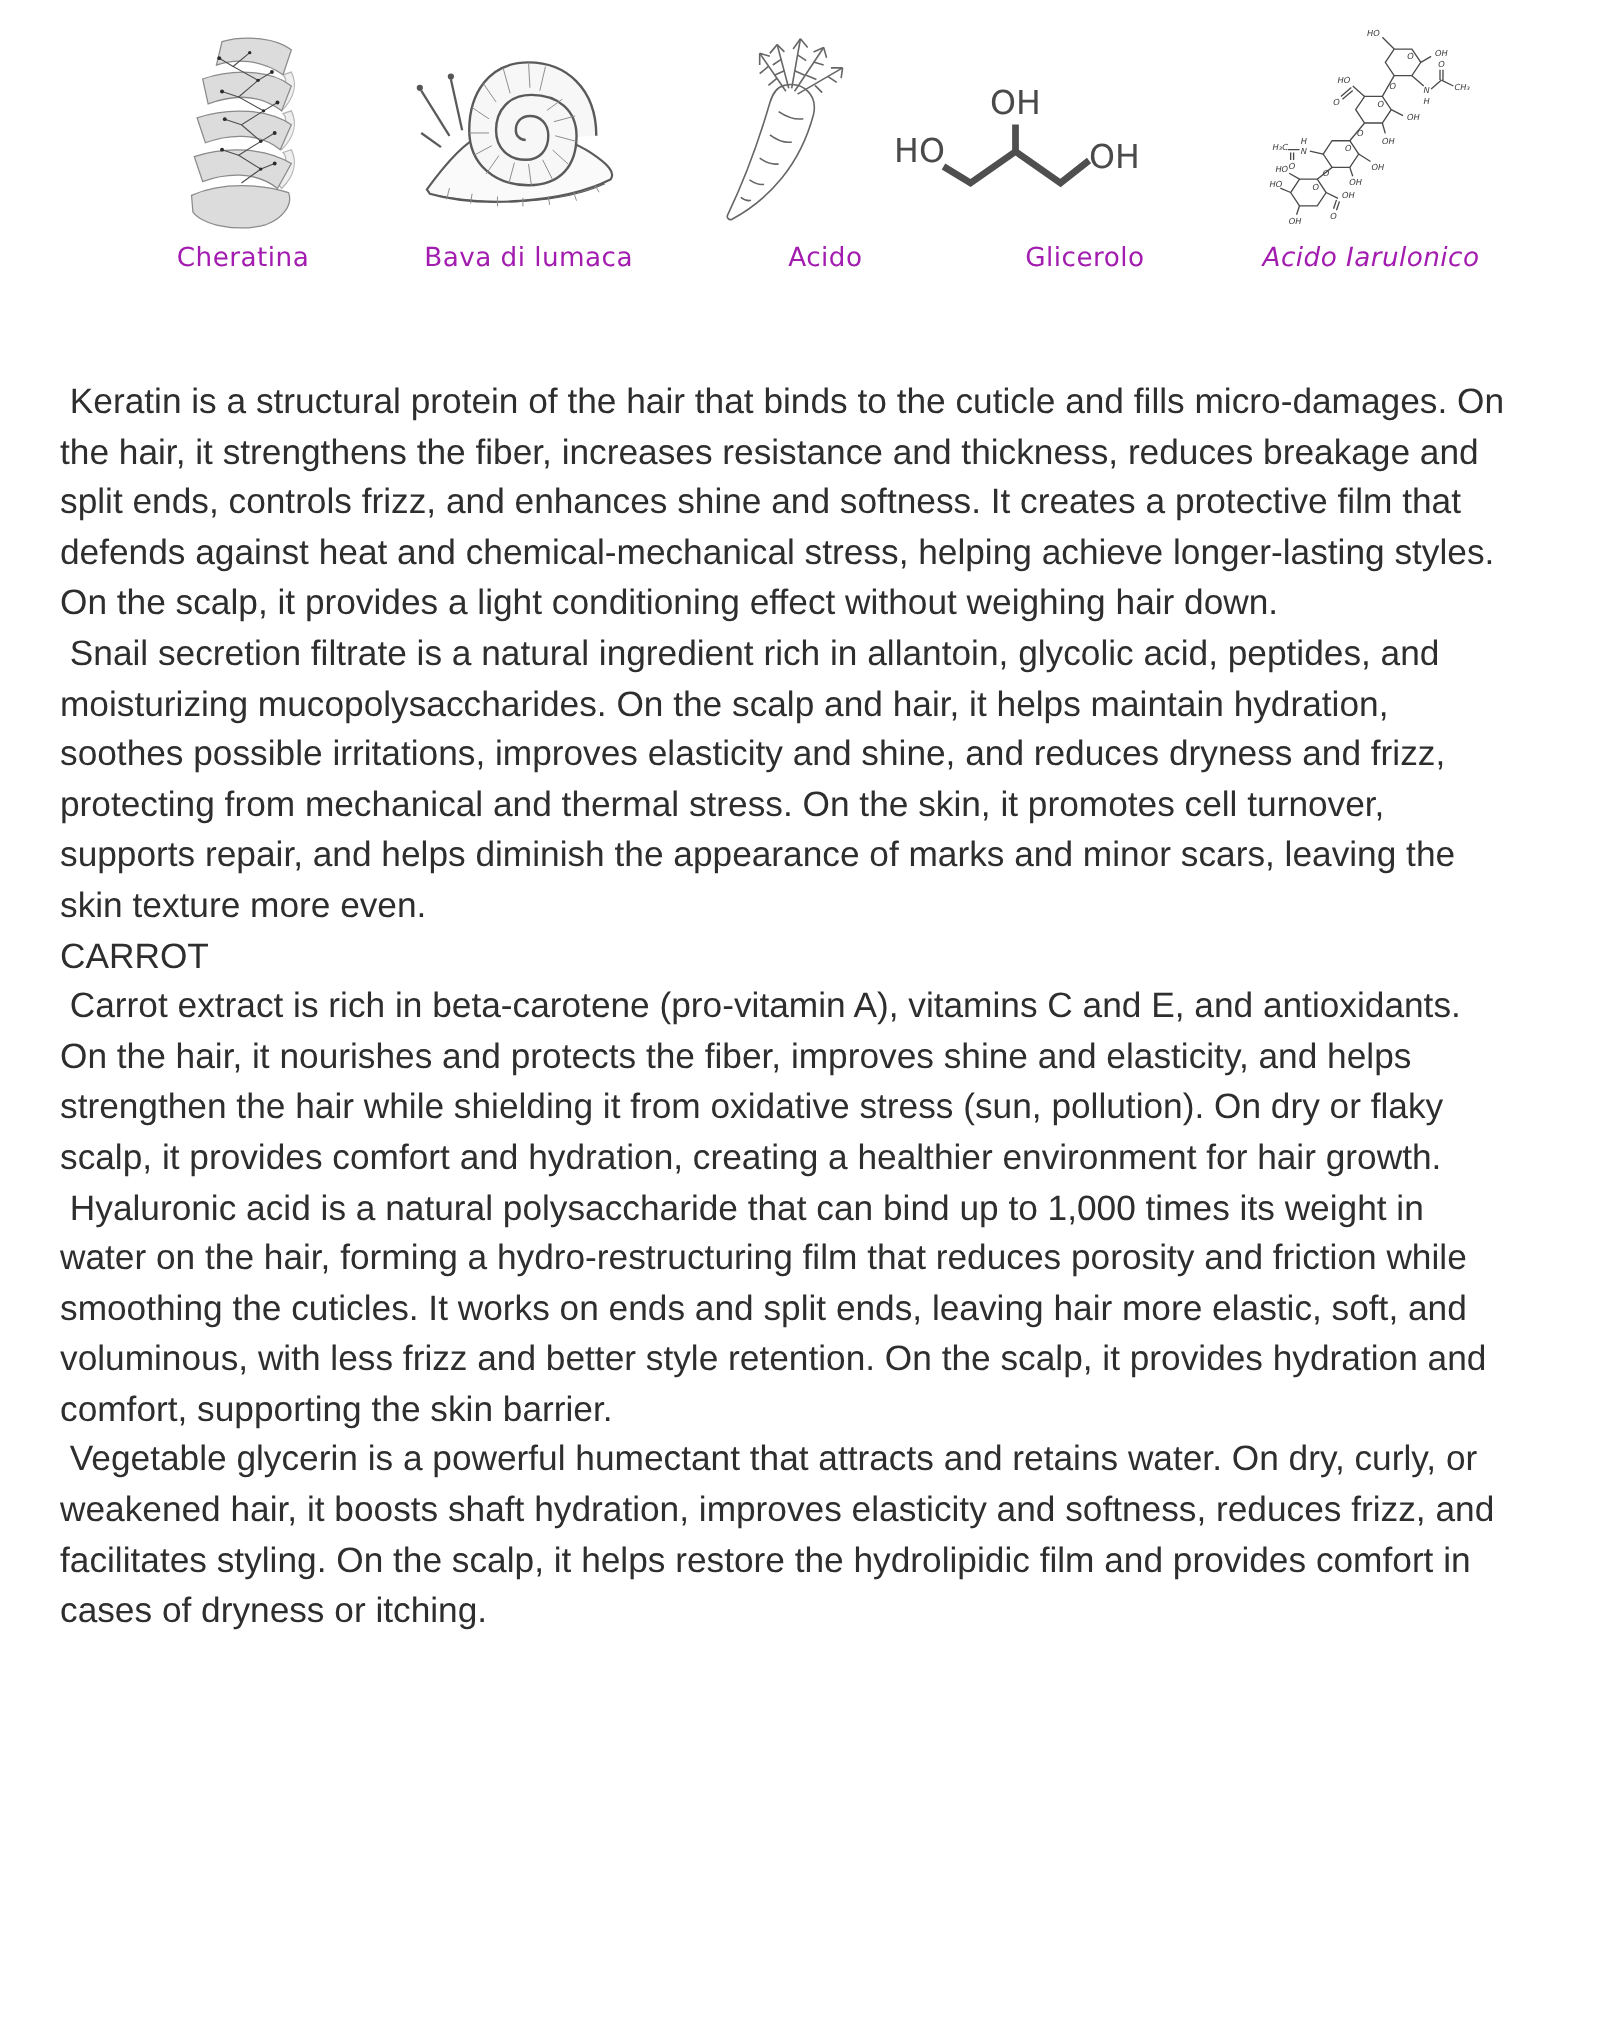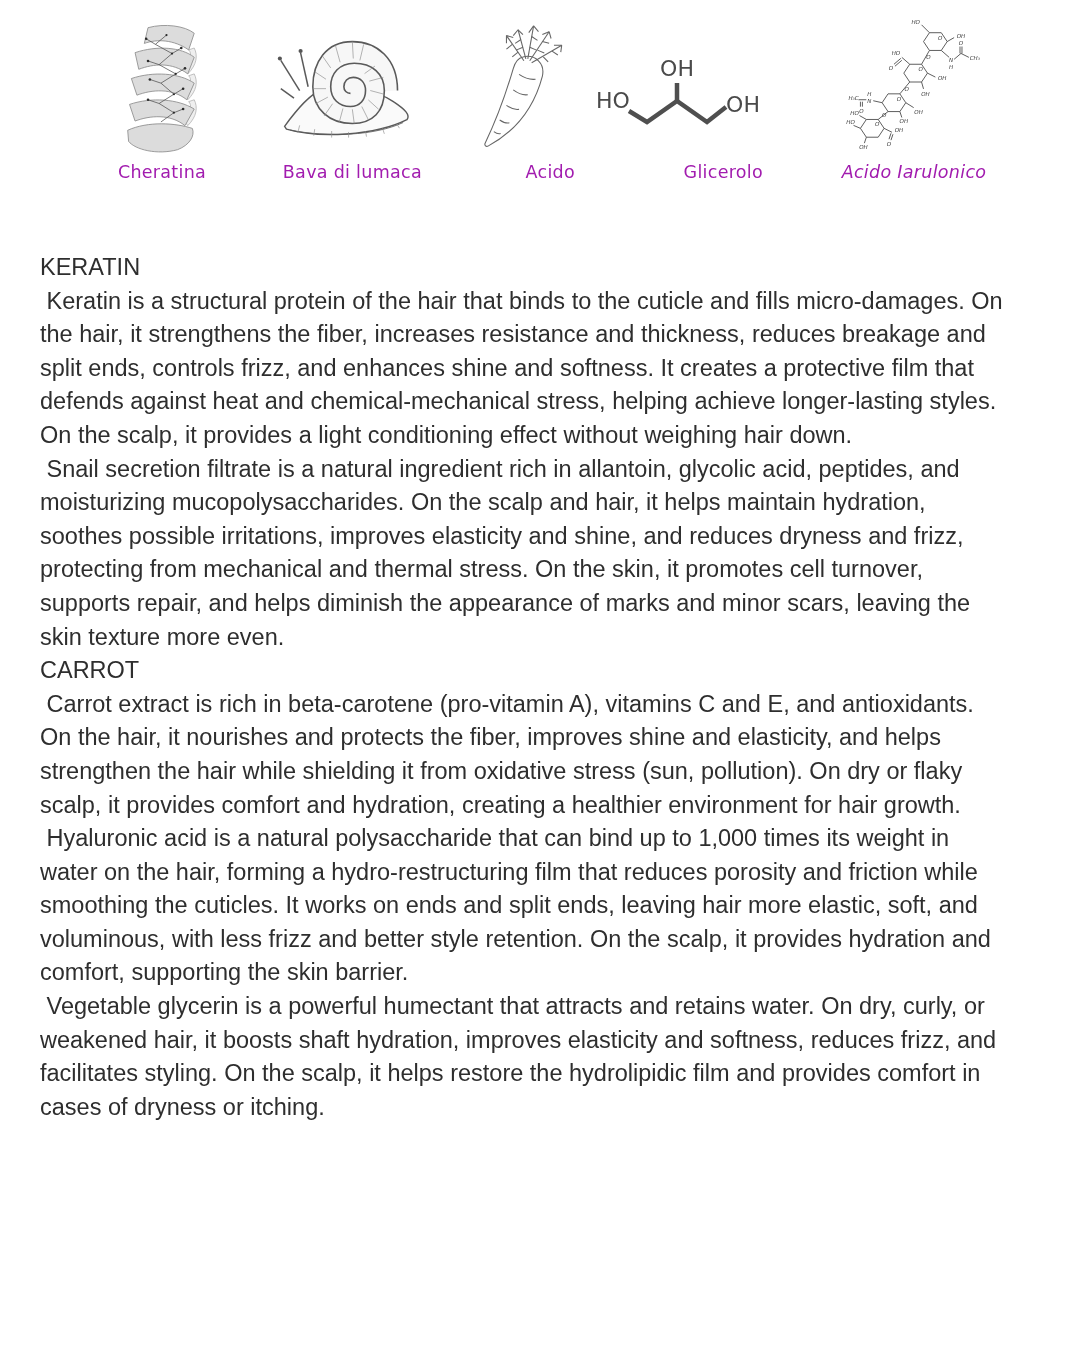--- a/index.html
+++ b/index.html
@@ -303,21 +303,20 @@
           </g>
         </svg>
       </div>
       <figcaption class="caption">Acido Iarulonico</figcaption>
     </figure>
 
   </header>
 
   <main class="sections">
     <section>
-      <h2>KERATIN</h2>
       <p> Keratin is a structural protein of the hair that binds to the cuticle and fills micro-damages. On the hair, it strengthens the fiber, increases resistance and thickness, reduces breakage and split ends, controls frizz, and enhances shine and softness. It creates a protective film that defends against heat and chemical-mechanical stress, helping achieve longer-lasting styles. On the scalp, it provides a light conditioning effect without weighing hair down.</p>
     </section>
     <section>
       <p> Snail secretion filtrate is a natural ingredient rich in allantoin, glycolic acid, peptides, and moisturizing mucopolysaccharides. On the scalp and hair, it helps maintain hydration, soothes possible irritations, improves elasticity and shine, and reduces dryness and frizz, protecting from mechanical and thermal stress. On the skin, it promotes cell turnover, supports repair, and helps diminish the appearance of marks and minor scars, leaving the skin texture more even.</p>
     </section>
     <section>
       <h2>CARROT</h2>
       <p> Carrot extract is rich in beta-carotene (pro-vitamin A), vitamins C and E, and antioxidants. On the hair, it nourishes and protects the fiber, improves shine and elasticity, and helps strengthen the hair while shielding it from oxidative stress (sun, pollution). On dry or flaky scalp, it provides comfort and hydration, creating a healthier environment for hair growth.</p>
     </section>
     <section>

